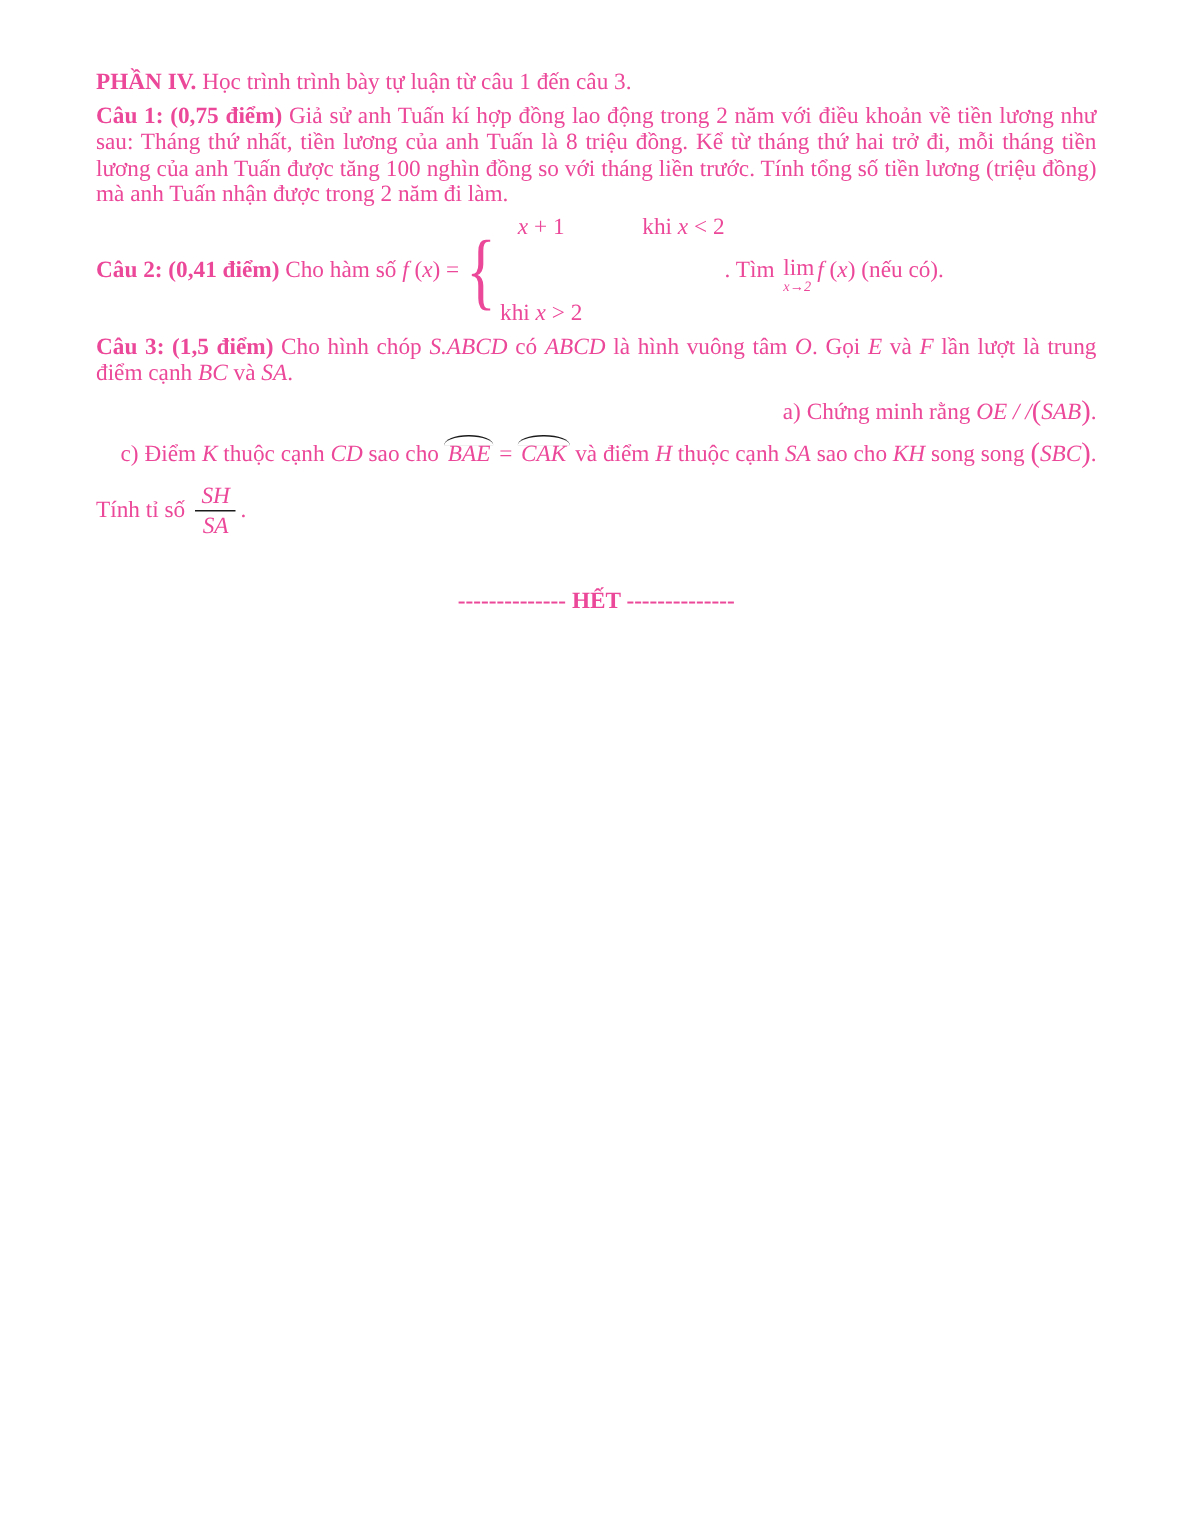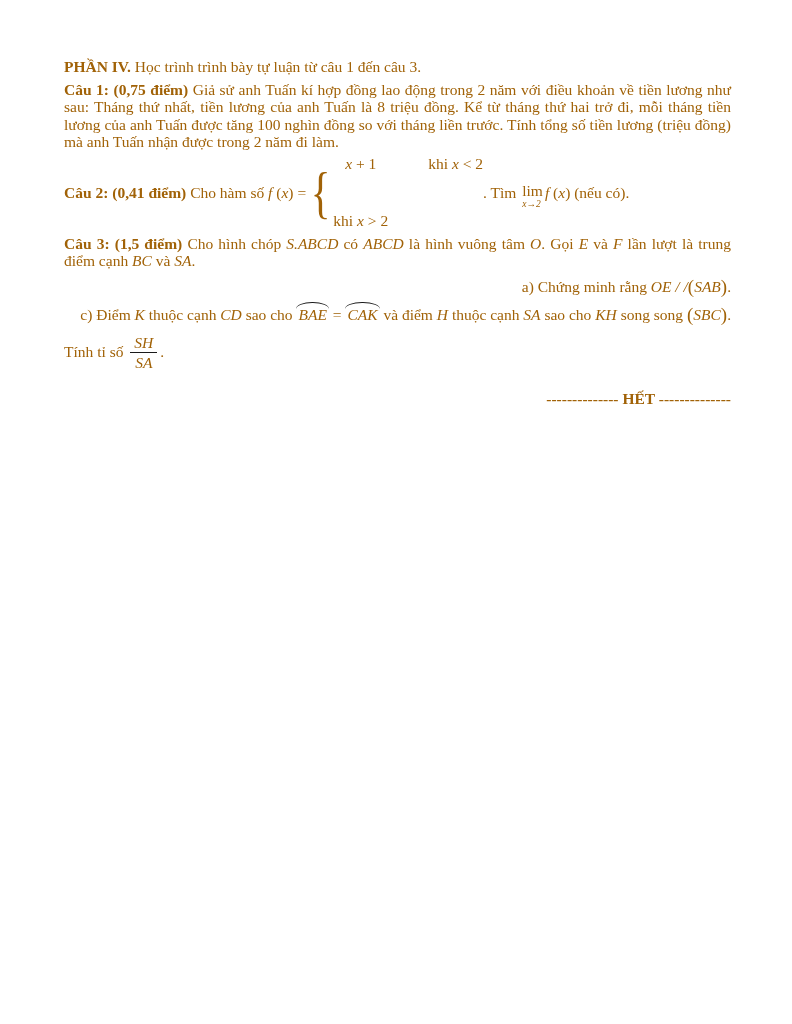--- a/index.html
+++ b/index.html
@@ -1,20 +1,20 @@
 <!DOCTYPE html>
 <html><head>
 <meta charset="utf-8">
 <style>
   html,body{margin:0;padding:0;background:#ffffff;}
   .page{
     width:792px;height:753px;box-sizing:border-box;
-    padding:58px 61px 0 64px;background:#ffffff;
+    padding:46px 61px 0 64px;background:#ffffff;
     font-family:"Liberation Serif","DejaVu Serif",serif;
-    font-size:15.5px;line-height:17.5px;color:#a16207;
+    font-size:15.5px;line-height:17.5px;color:#ec4899;
     overflow:hidden;
   }
   p{margin:0;}
   .para{text-align:justify;margin:0 0 4px 0;}
   .heading{margin:0 0 5px 0;text-align:left;}
   .seg-n{}
   .seg-b{font-weight:700;}
   .seg-i{font-style:italic;}
   .seg-p{font-size:1.22em;vertical-align:-1px;font-style:normal;}
   .seg-sup{font-size:9.5px;vertical-align:5px;font-style:normal;}
@@ -42,21 +42,21 @@
   .frac{display:inline-block;text-align:center;vertical-align:middle;}
   .frac .num{display:block;border-bottom:1.4px solid #1a1a1a;padding:0 4px 1px 4px;}
   .frac .den{display:block;padding-top:1px;}
   .lim{display:inline-block;line-height:1;vertical-align:middle;position:relative;top:4px;margin:0 2px;}
   .lim .lim-top{display:block;font-size:15.5px;}
   .lim .lim-sub{display:block;font-size:9.5px;font-style:italic;margin-top:1px;}
   .cau3{margin:0 0 8px 0;}
   .item{margin:0 0 10px 0;text-align:right;}
   .tinh{margin:0 0 0 0;}
   .tinh .frac{margin:0 3px;vertical-align:middle;}
-  .het{margin:18px 0 0 0;text-align:right;font-weight:700;}
+  .het{margin:32px 0 0 0;text-align:center;font-weight:700;}
 </style>
 </head>
 <body>
 
 <div class="page">
 
   <p class="para heading"><span class="seg-b">PHẦN IV.</span><span class="seg-n"> Học trình trình bày tự luận từ câu 1 đến câu 3.</span></p>
 
   <p class="para"><span class="seg-b">Câu 1: (0,75 điểm)</span><span class="seg-n"> Giả sử anh Tuấn kí hợp đồng lao động trong 2 năm với điều khoản về tiền lương như sau: Tháng thứ nhất, tiền lương của anh Tuấn là 8 triệu đồng. Kể từ tháng thứ hai trở đi, mỗi tháng tiền lương của anh Tuấn được tăng 100 nghìn đồng so với tháng liền trước. Tính tổng số tiền lương (triệu đồng) mà anh Tuấn nhận được trong 2 năm đi làm.</span></p>
 

